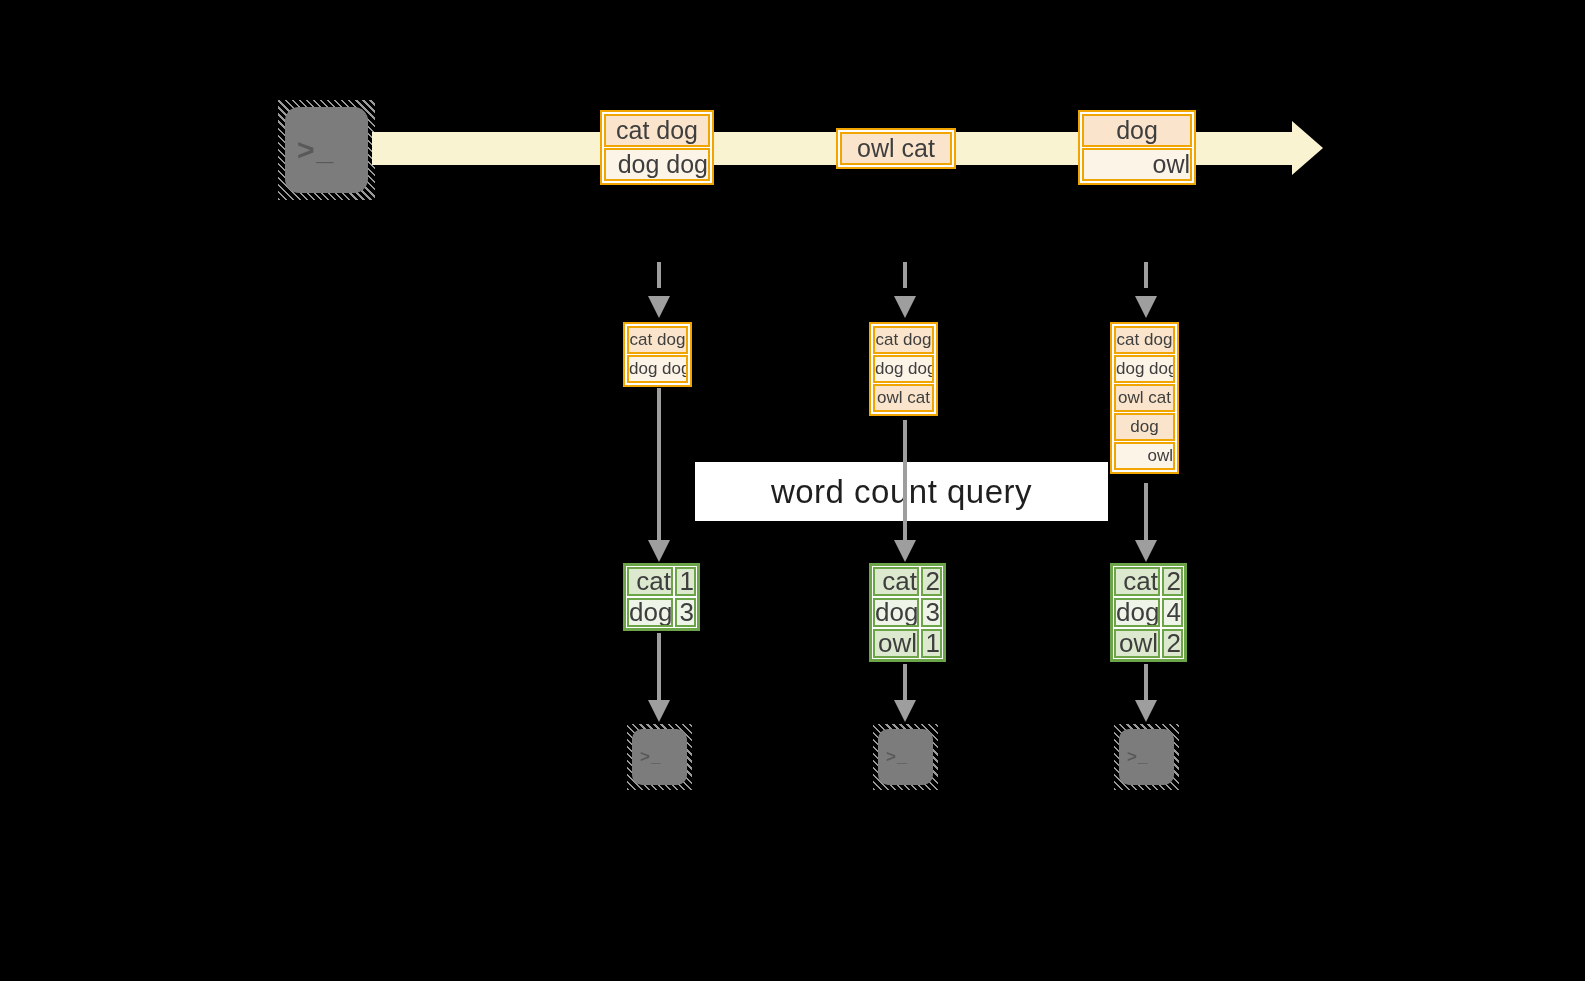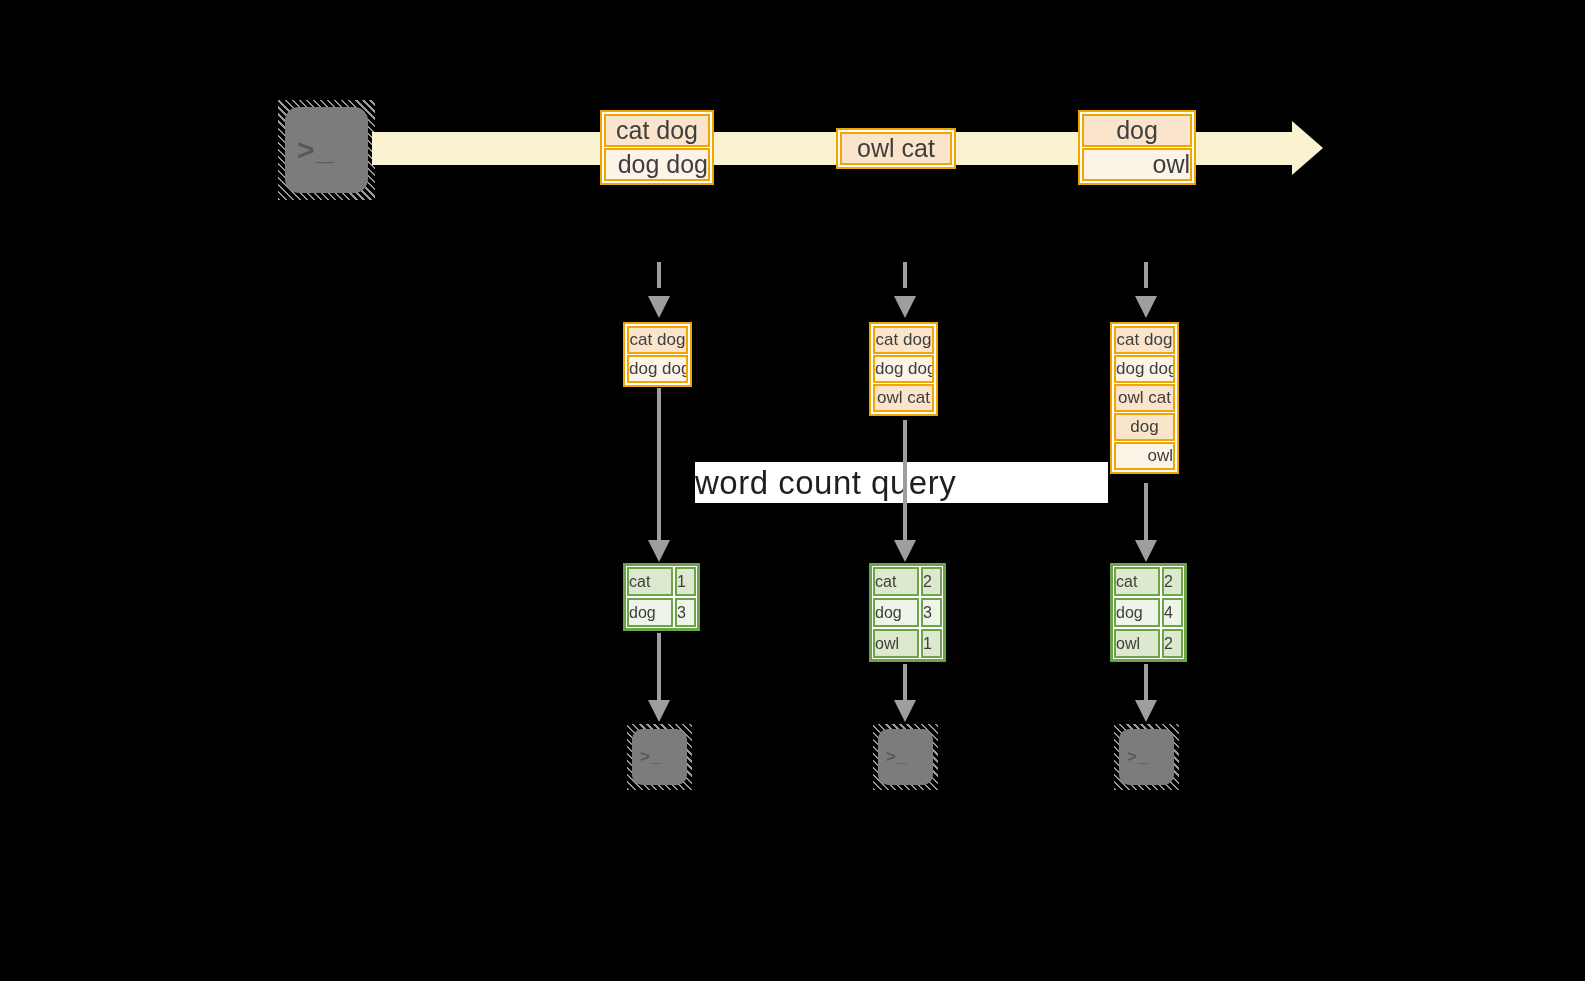--- a/index.html
+++ b/index.html
@@ -52,36 +52,36 @@
   
   .vline{position:absolute;width:4px;background:var(--arrow_gray,#9e9e9e);z-index:2;}
   .ahead{
     position:absolute;width:0;height:0;z-index:2;
     border-left:11px solid transparent;border-right:11px solid transparent;
     border-top:22px solid var(--arrow_gray,#9e9e9e);
   }
 
   
   .banner{
-    position:absolute;left:695px;top:462px;width:413px;height:41px;z-index:1;
+    position:absolute;left:695px;top:462px;width:413px;height:59px;z-index:1;
     background:var(--banner_bg,#fff);
-    display:flex;align-items:center;
+    display:flex;align-items:center;justify-content:center;
   }
   .banner span{font-size:33px;color:var(--banner_text,#1f1f1f);letter-spacing:.5px;}
 
   
   .gtable{
     position:absolute;width:71px;z-index:2;background:#fff;
     border:3px solid var(--table_border,#6ca547);padding:0;
   }
   .grow{display:flex;}
   .gcell{
     height:25px;line-height:25px;margin:1px;
     border:2px solid var(--table_border,#6ca547);
-    text-align:left;font-size:16px;overflow:hidden;white-space:nowrap;
+    text-align:right;font-size:26px;overflow:hidden;white-space:nowrap;
   }
   .gcell.word{flex:1;}
   .gcell.count{width:17px;}
   .fill-dark{background:var(--table_fill_dark,#dce9ce);}
   .fill-light{background:var(--table_fill_light,#eef4e8);}
 </style>
 </head>
 <body>
 
 <div class="stage">

